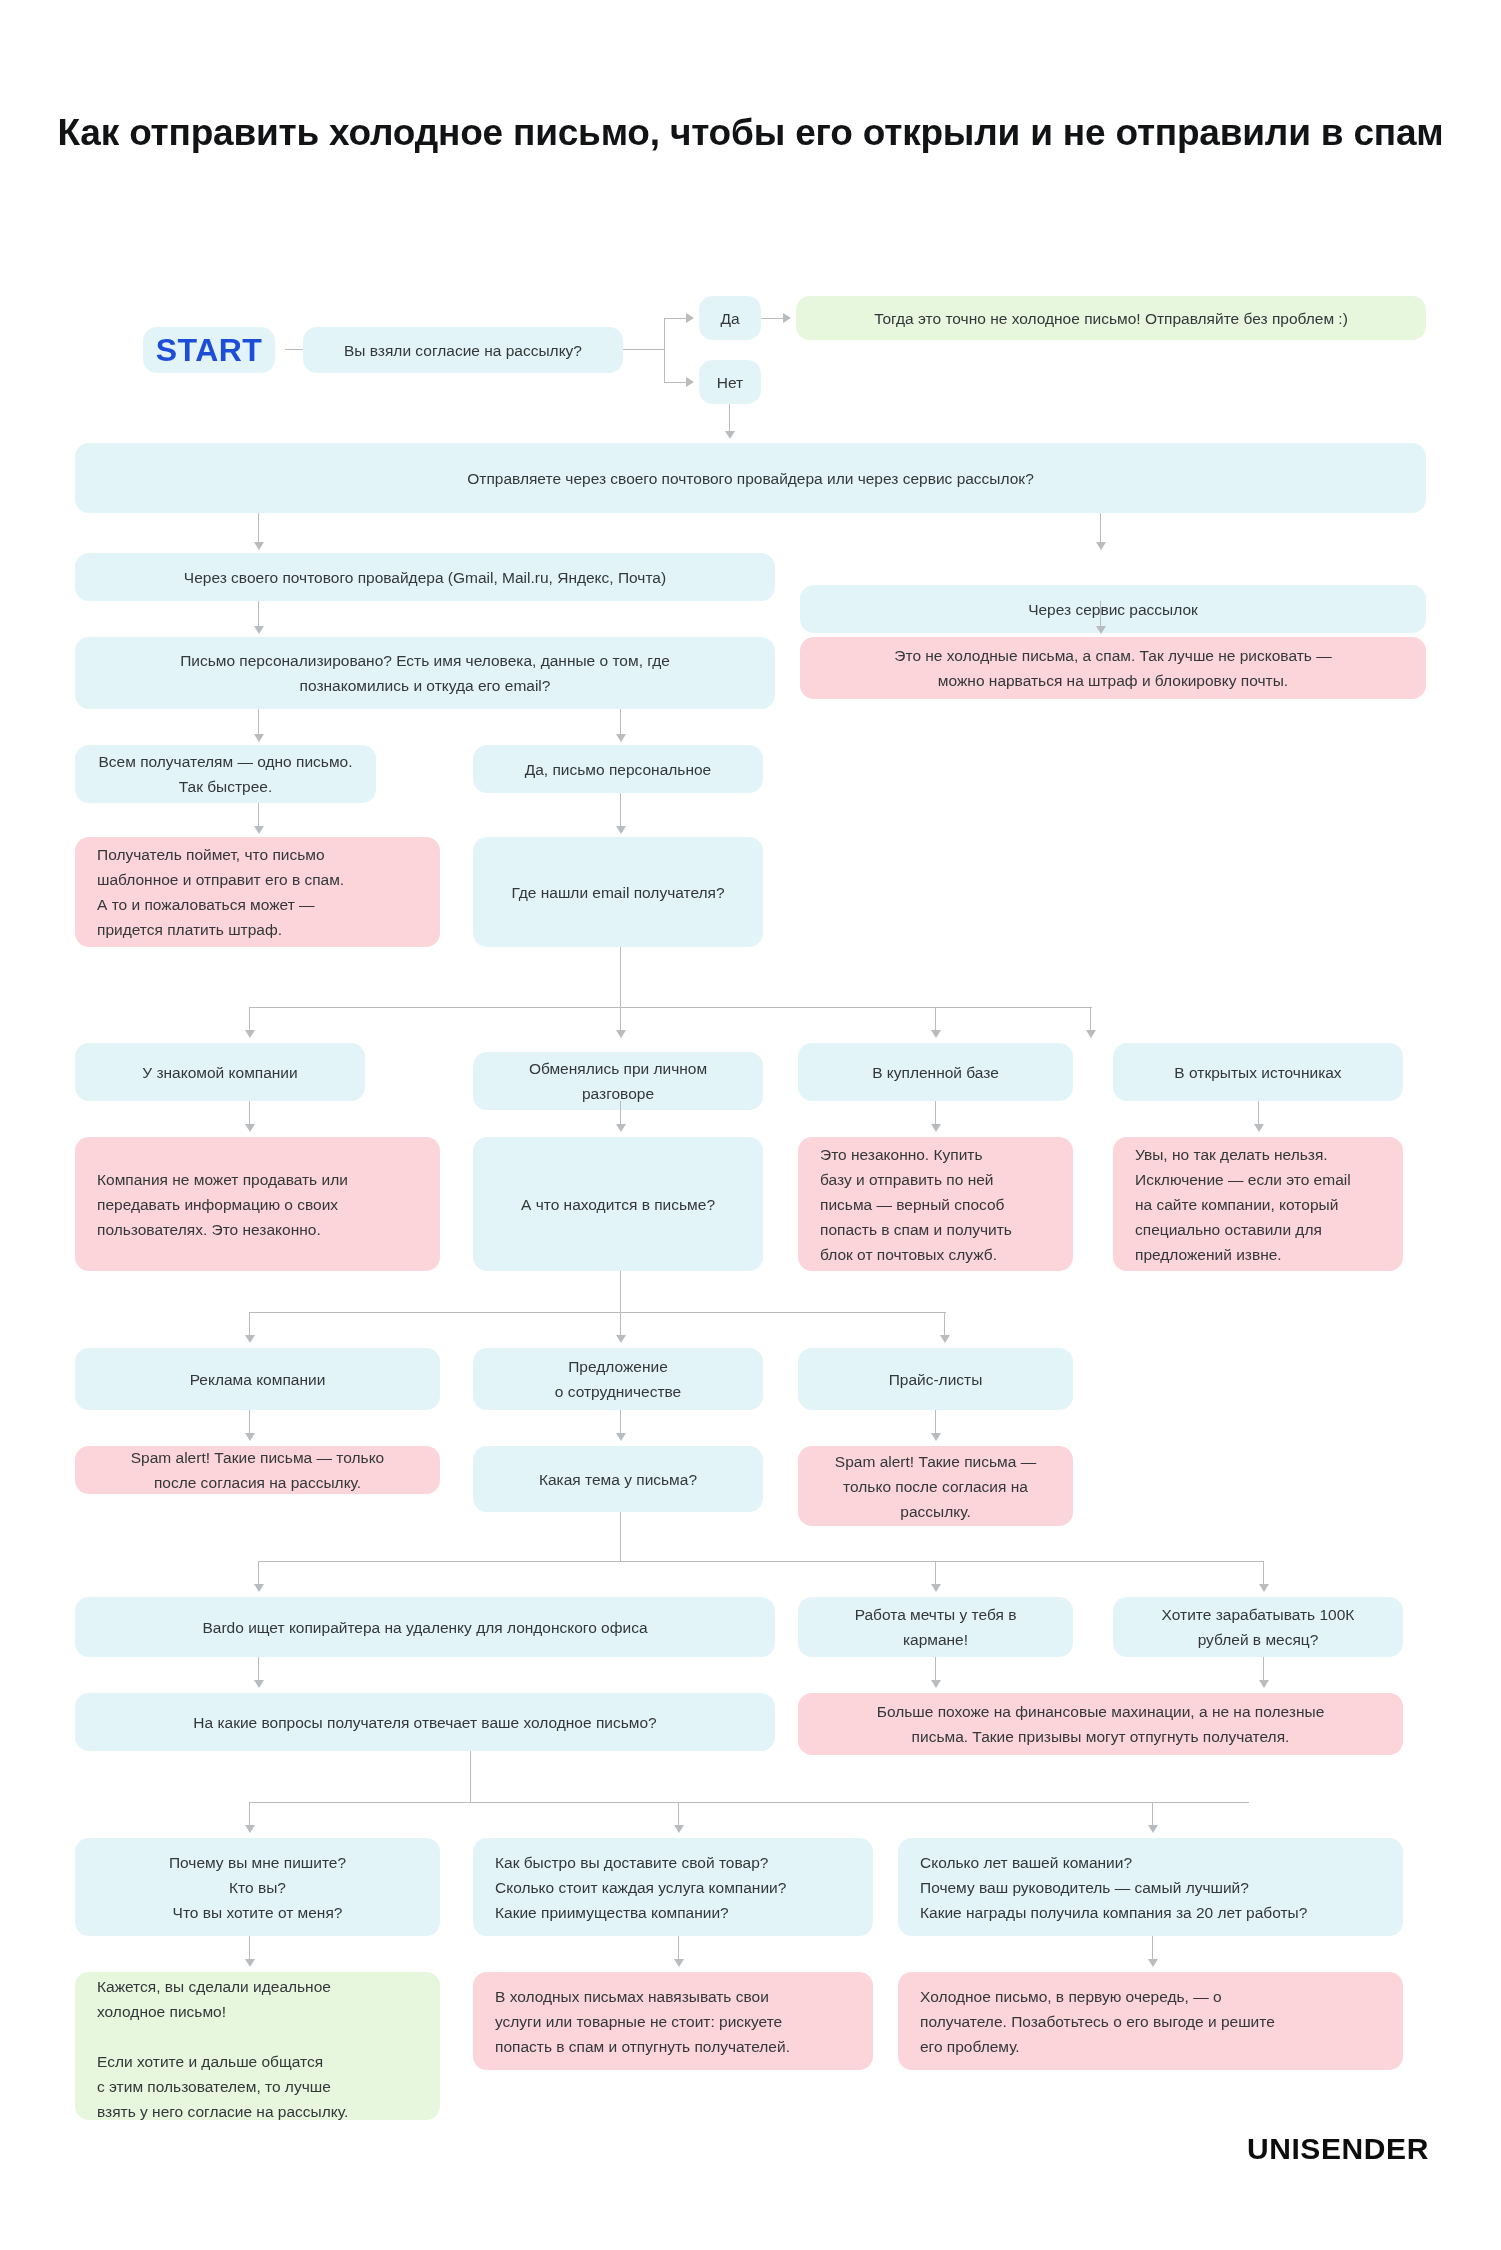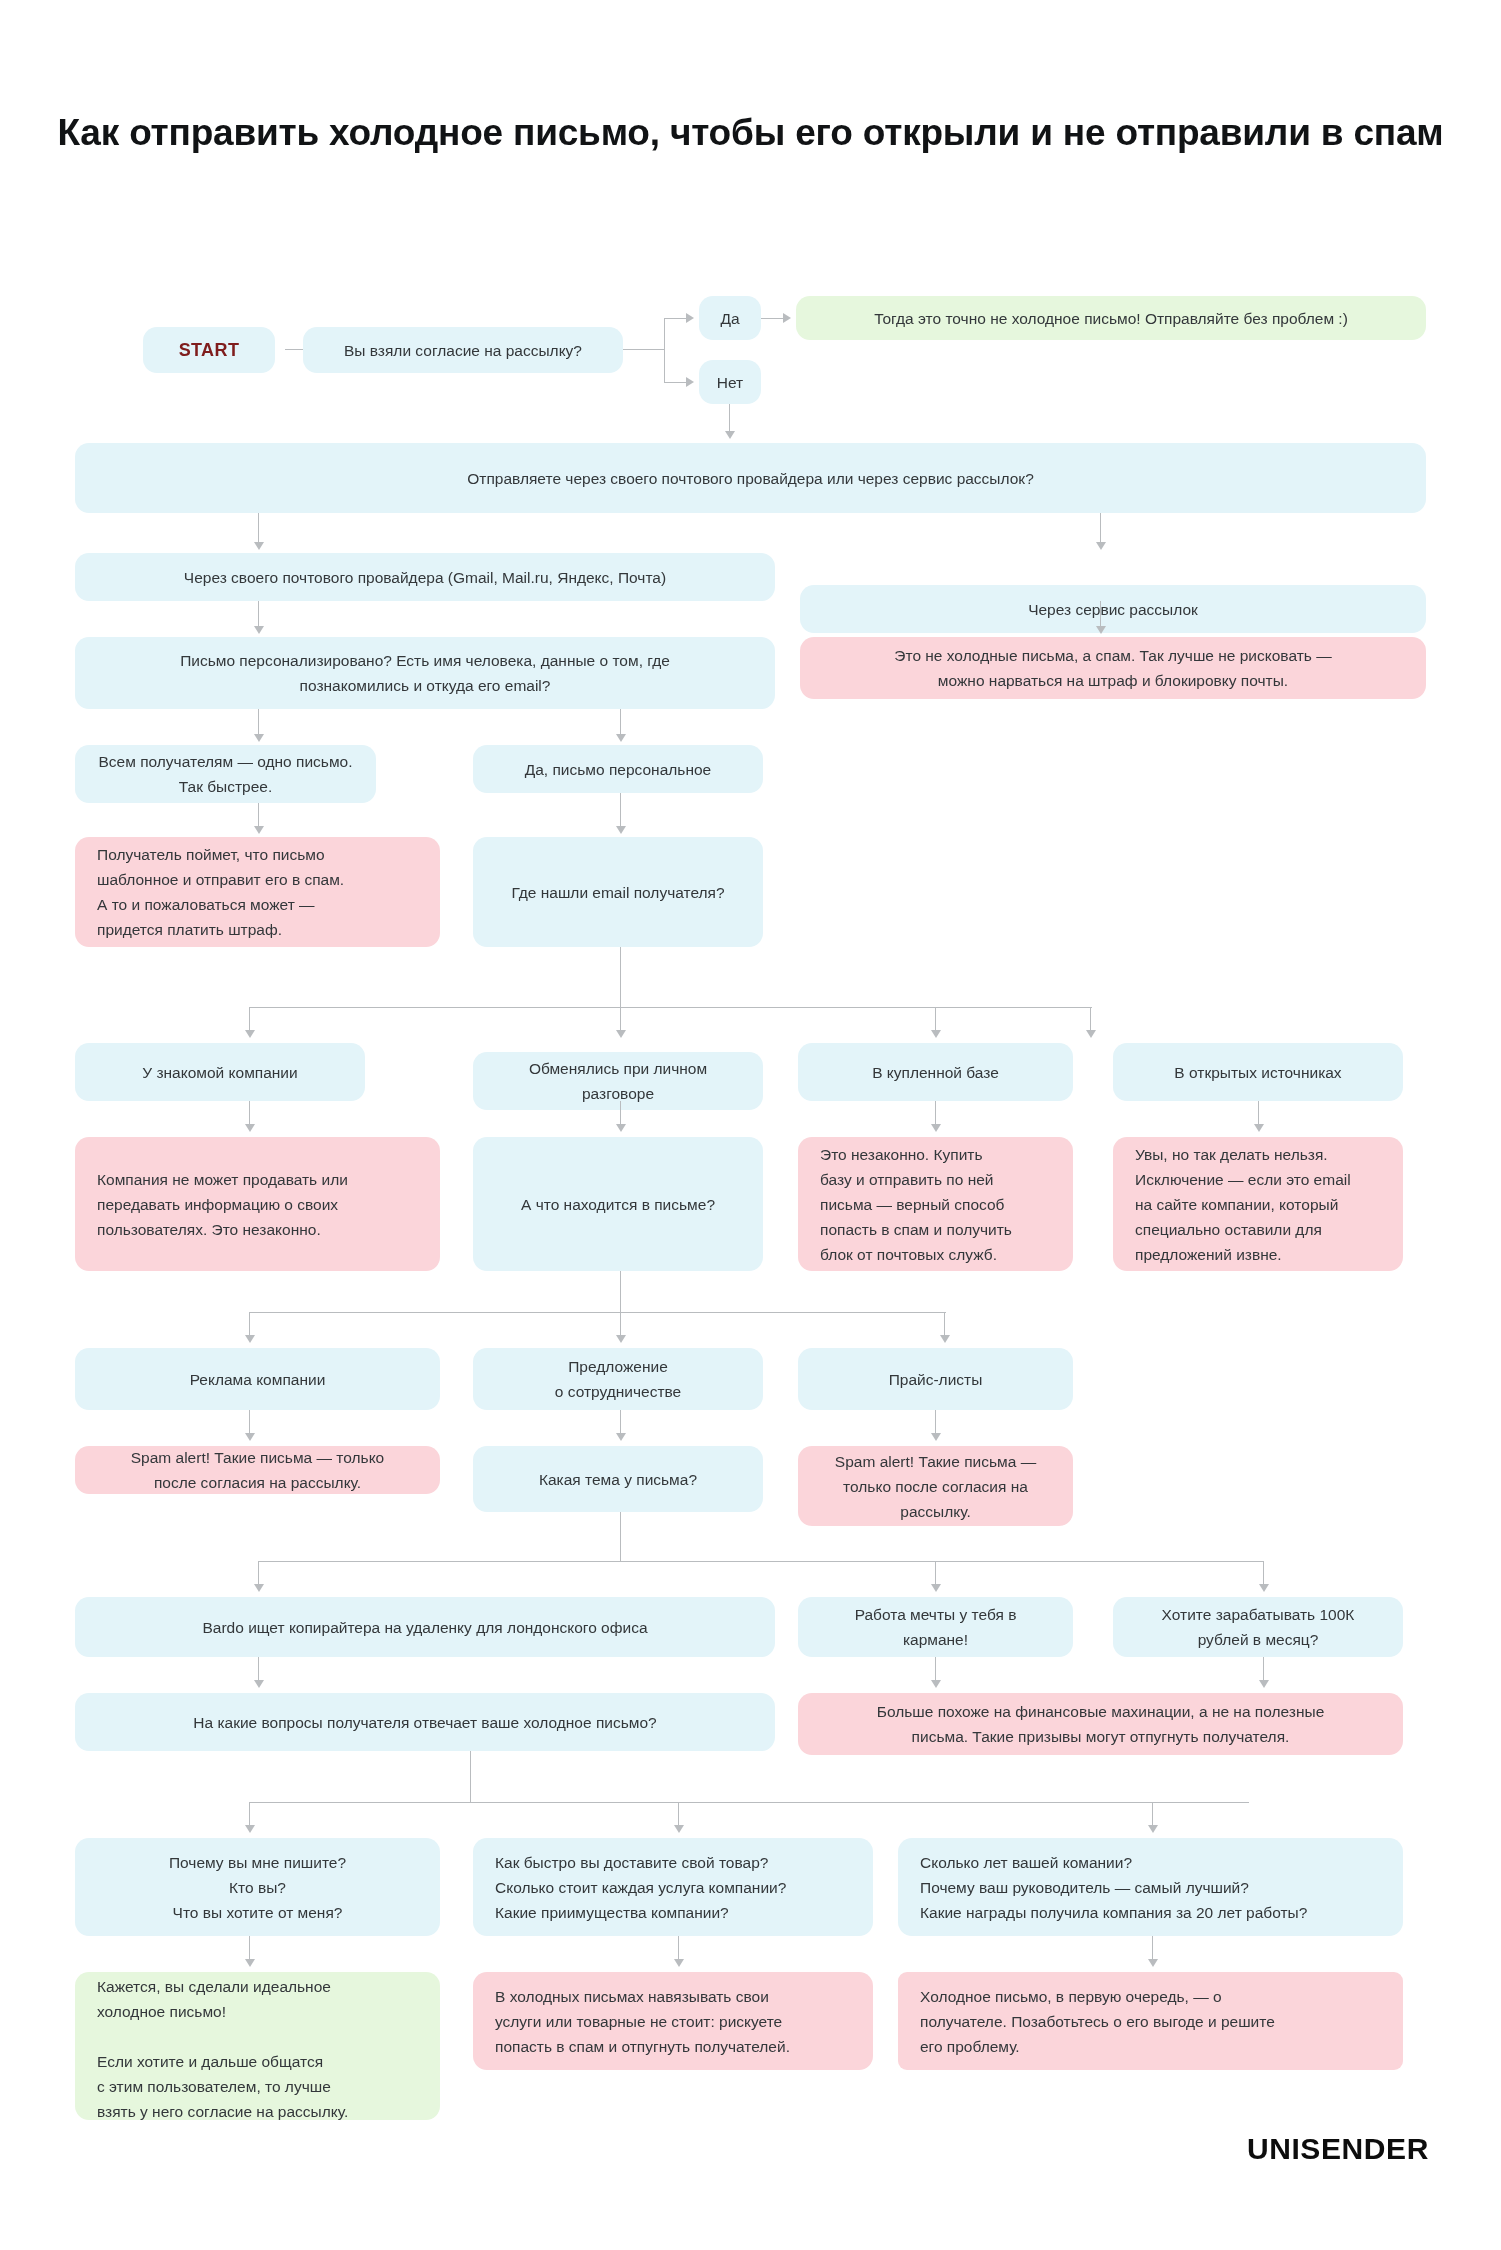--- a/index.html
+++ b/index.html
@@ -51,24 +51,24 @@
     justify-content:flex-start;
     text-align:left;
     padding-left:22px;
     padding-right:18px;
   }
   .blue{background:#e3f4f9;}
   .pink{background:#fbd5da;}
   .green{background:#e6f7dd;}
 
   .start{
-    font-size:18px;
+    font-size:32px;
     font-weight:700;
     letter-spacing:0.4px;
-    color:#7f1d1d;
+    color:#1d4ed8;
   }
 
   
   .ln{position:absolute;background:#b9bcbf;}
   .vline{width:1.4px;}
   .hline{height:1.4px;}
   .arrow-d{
     position:absolute;
     width:0;height:0;
     border-left:5px solid transparent;
@@ -289,19 +289,19 @@
 
   <div class="node green left-align" style="left:75px; top:1972px; width:365px; height:148px; align-items:flex-start; padding-top:2px;">Кажется, вы сделали идеальное
 холодное письмо!
 
 Если хотите и дальше общатся
 с этим пользователем, то лучше
 взять у него согласие на рассылку.</div>
   <div class="node pink left-align" style="left:473px; top:1972px; width:400px; height:98px;">В холодных письмах навязывать свои
 услуги или товарные не стоит: рискуете
 попасть в спам и отпугнуть получателей.</div>
-  <div class="node pink left-align" style="left:898px; top:1972px; width:505px; height:98px;border-radius:9px;">Холодное письмо, в первую очередь, — о
+  <div class="node pink left-align" style="left:898px; top:1972px; width:505px; height:98px;">Холодное письмо, в первую очередь, — о
 получателе. Позаботьтесь о его выгоде и решите
 его проблему.</div>
 
   <div class="logo">UNISENDER</div>
 
 </div>
 
 </body></html>

